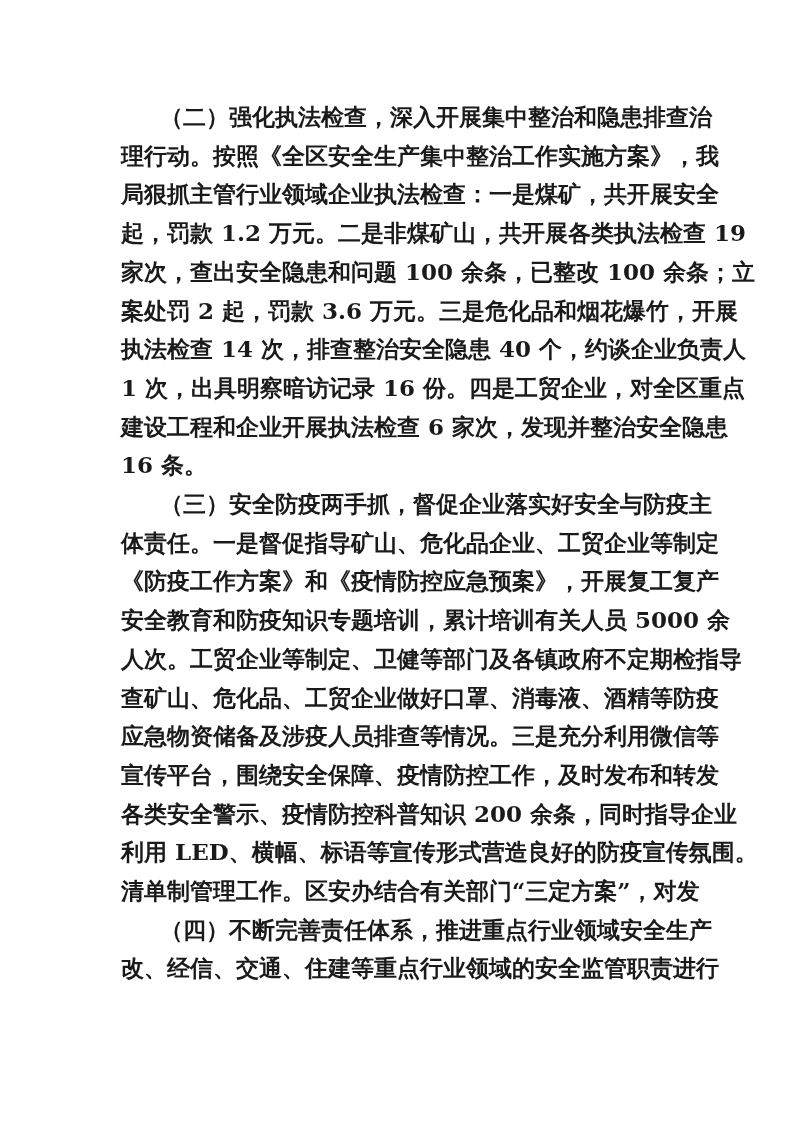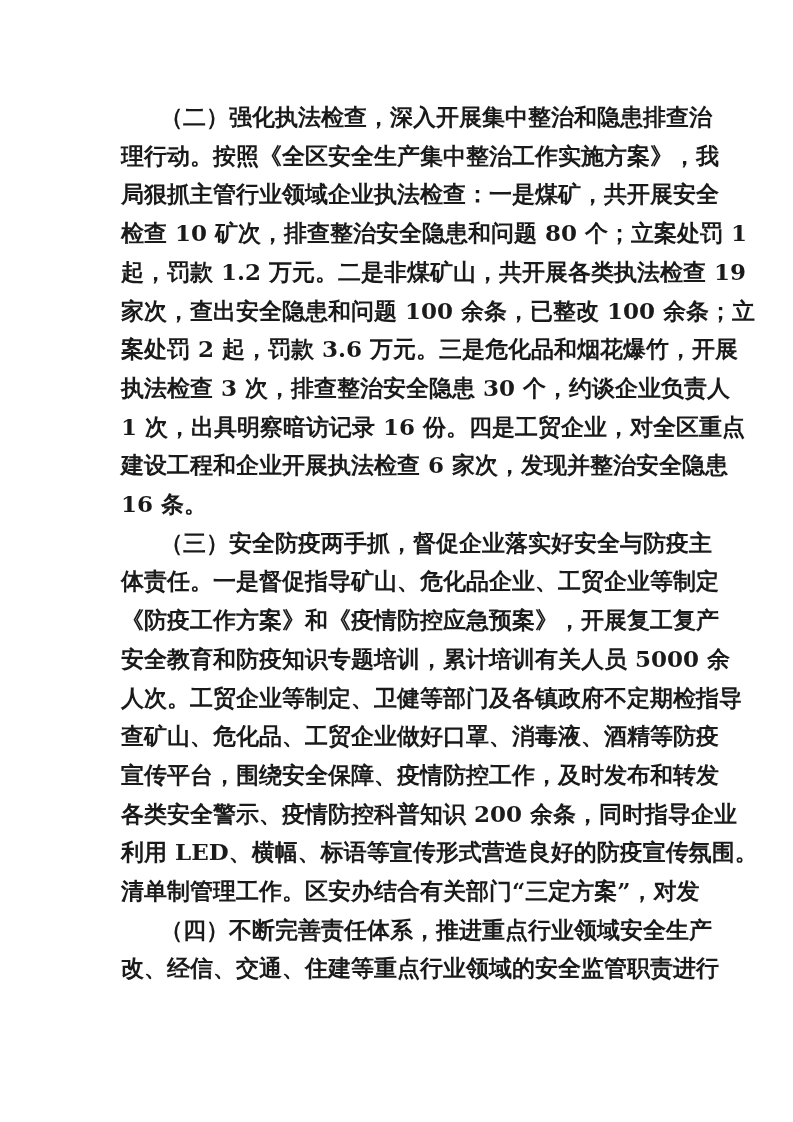--- a/index.html
+++ b/index.html
@@ -22,37 +22,37 @@
 </style>
 </head>
 <body>
 
 <div class="page">
 
   <div class="para-block">
     <span class="line indent" style="font-weight:bold;">（二）强化执法检查，深入开展集中整治和隐患排查治</span>
     <span class="line">理行动。按照《全区安全生产集中整治工作实施方案》，我</span>
     <span class="line">局狠抓主管行业领域企业执法检查：一是煤矿，共开展安全</span>
-    <span class="line">检查 10 矿次，排查整治安全隐患和问题 80 个；立案处罚 1</span>
     <span class="line">起，罚款 1.2 万元。二是非煤矿山，共开展各类执法检查 19</span>
     <span class="line">家次，查出安全隐患和问题 100 余条，已整改 100 余条；立</span>
     <span class="line">案处罚 2 起，罚款 3.6 万元。三是危化品和烟花爆竹，开展</span>
-    <span class="line">执法检查 3 次，排查整治安全隐患 30 个，约谈企业负责人</span>
+    <span class="line">执法检查 14 次，排查整治安全隐患 40 个，约谈企业负责人</span>
     <span class="line">1 次，出具明察暗访记录 16 份。四是工贸企业，对全区重点</span>
     <span class="line">建设工程和企业开展执法检查 6 家次，发现并整治安全隐患</span>
     <span class="line last">16 条。</span>
   </div>
 
   <div class="para-block">
     <span class="line indent" style="font-weight:bold;">（三）安全防疫两手抓，督促企业落实好安全与防疫主</span>
     <span class="line">体责任。一是督促指导矿山、危化品企业、工贸企业等制定</span>
     <span class="line">《防疫工作方案》和《疫情防控应急预案》，开展复工复产</span>
     <span class="line">安全教育和防疫知识专题培训，累计培训有关人员 5000 余</span>
     <span class="line">人次。工贸企业等制定、卫健等部门及各镇政府不定期检指导</span>
     <span class="line">查矿山、危化品、工贸企业做好口罩、消毒液、酒精等防疫</span>
+    <span class="line">应急物资储备及涉疫人员排查等情况。三是充分利用微信等</span>
     <span class="line">宣传平台，围绕安全保障、疫情防控工作，及时发布和转发</span>
     <span class="line">各类安全警示、疫情防控科普知识 200 余条，同时指导企业</span>
     <span class="line">利用 LED、横幅、标语等宣传形式营造良好的防疫宣传氛围。</span>
   </div>
 
   <div class="para-block">
     <span class="line">清单制管理工作。区安办结合有关部门“三定方案”，对发</span>
     <span class="line indent" style="font-weight:bold;">（四）不断完善责任体系，推进重点行业领域安全生产</span>
     <span class="line">改、经信、交通、住建等重点行业领域的安全监管职责进行</span>
   </div>

